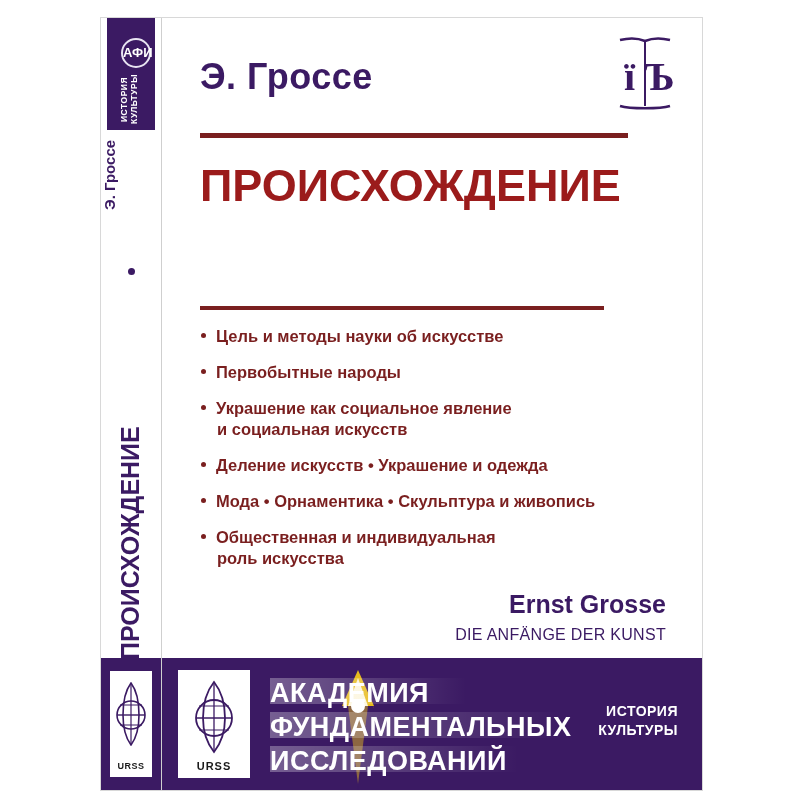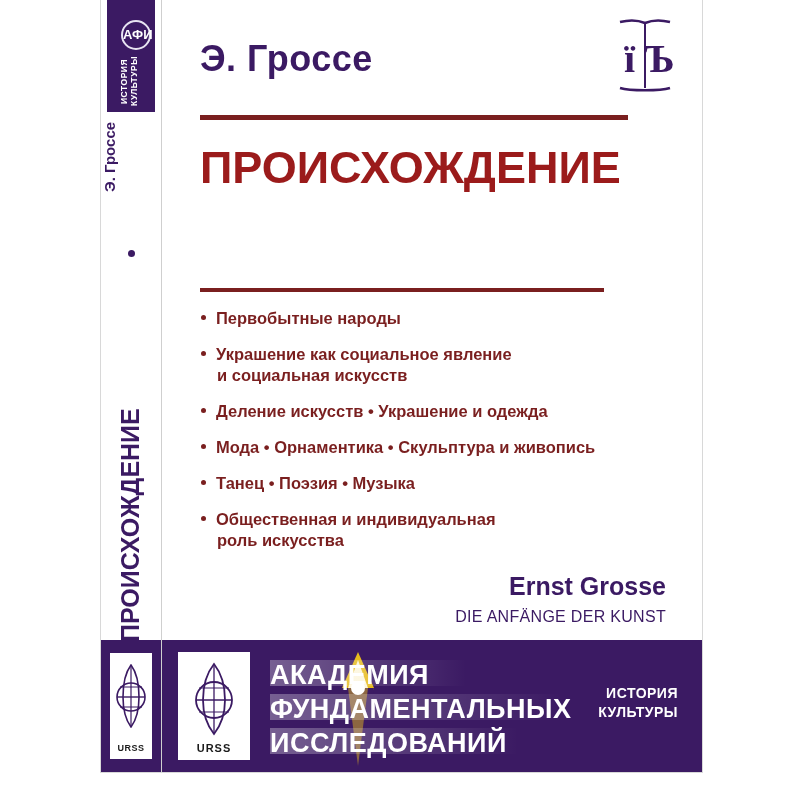--- a/index.html
+++ b/index.html
@@ -10,21 +10,21 @@
   body {
     width: 800px;
     height: 800px;
     font-family: "Liberation Sans", sans-serif;
     overflow: hidden;
   }
 
   #book {
     position: absolute;
     left: 101px;
-    top: 0;
+    top: 18px;
     width: 601px;
     height: 772px;
     background: #c2410c;
     box-shadow: 0 0 0 1px #d8d8d8;
   }
 
   
   #spine {
     position: absolute;
     left: 0;
@@ -354,38 +354,38 @@
 
     <div id="title">
       <div>ПРОИСХОЖДЕНИЕ</div>
     </div>
 
     <div class="rule" id="rule-bottom"></div>
 
     <div id="topics">
       <div class="topic">
         <span class="bullet"></span>
+        <span>Цель и методы науки об искусстве</span>
+      </div>
+      <div class="topic">
+        <span class="bullet"></span>
         <span>Первобытные народы</span>
       </div>
       <div class="topic">
         <span class="bullet"></span>
         <span>Украшение как социальное явление</span>
         <span class="l2">и социальная искусств</span>
       </div>
       <div class="topic">
         <span class="bullet"></span>
         <span>Деление искусств • Украшение и одежда</span>
       </div>
       <div class="topic">
         <span class="bullet"></span>
         <span>Мода • Орнаментика • Скульптура и живопись</span>
-      </div>
-      <div class="topic">
-        <span class="bullet"></span>
-        <span>Танец • Поэзия • Музыка</span>
       </div>
       <div class="topic">
         <span class="bullet"></span>
         <span>Общественная и индивидуальная</span>
         <span class="l2">роль искусства</span>
       </div>
     </div>
 
     <div id="orig-author">Ernst Grosse</div>
     <div id="orig-title">DIE ANFÄNGE DER KUNST</div>

